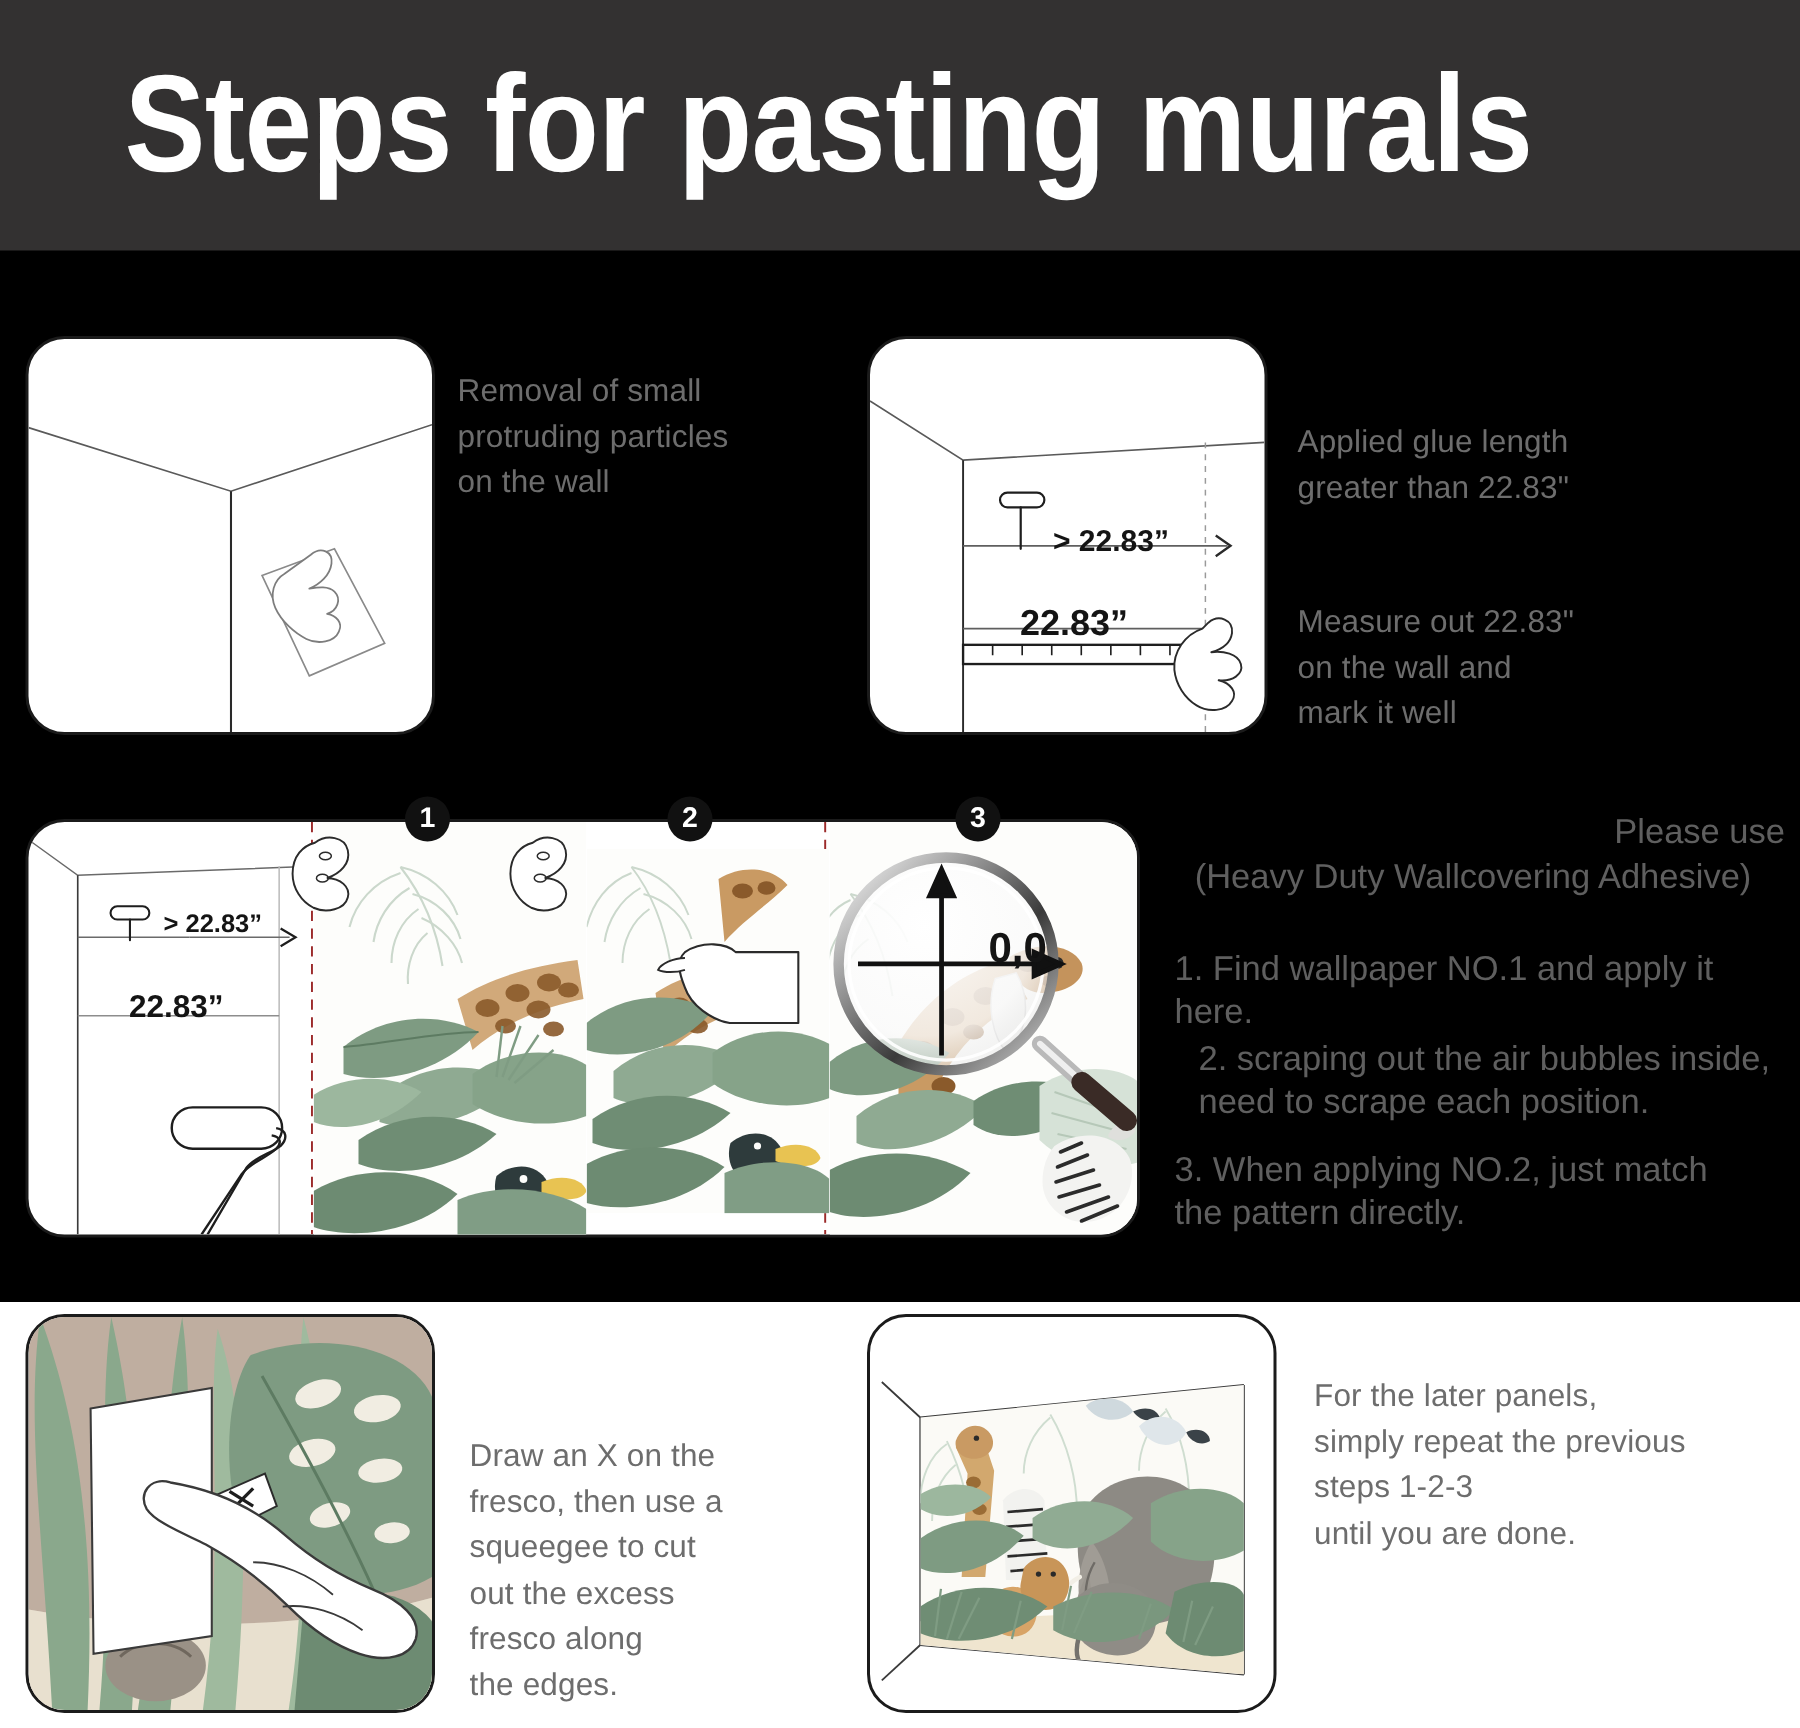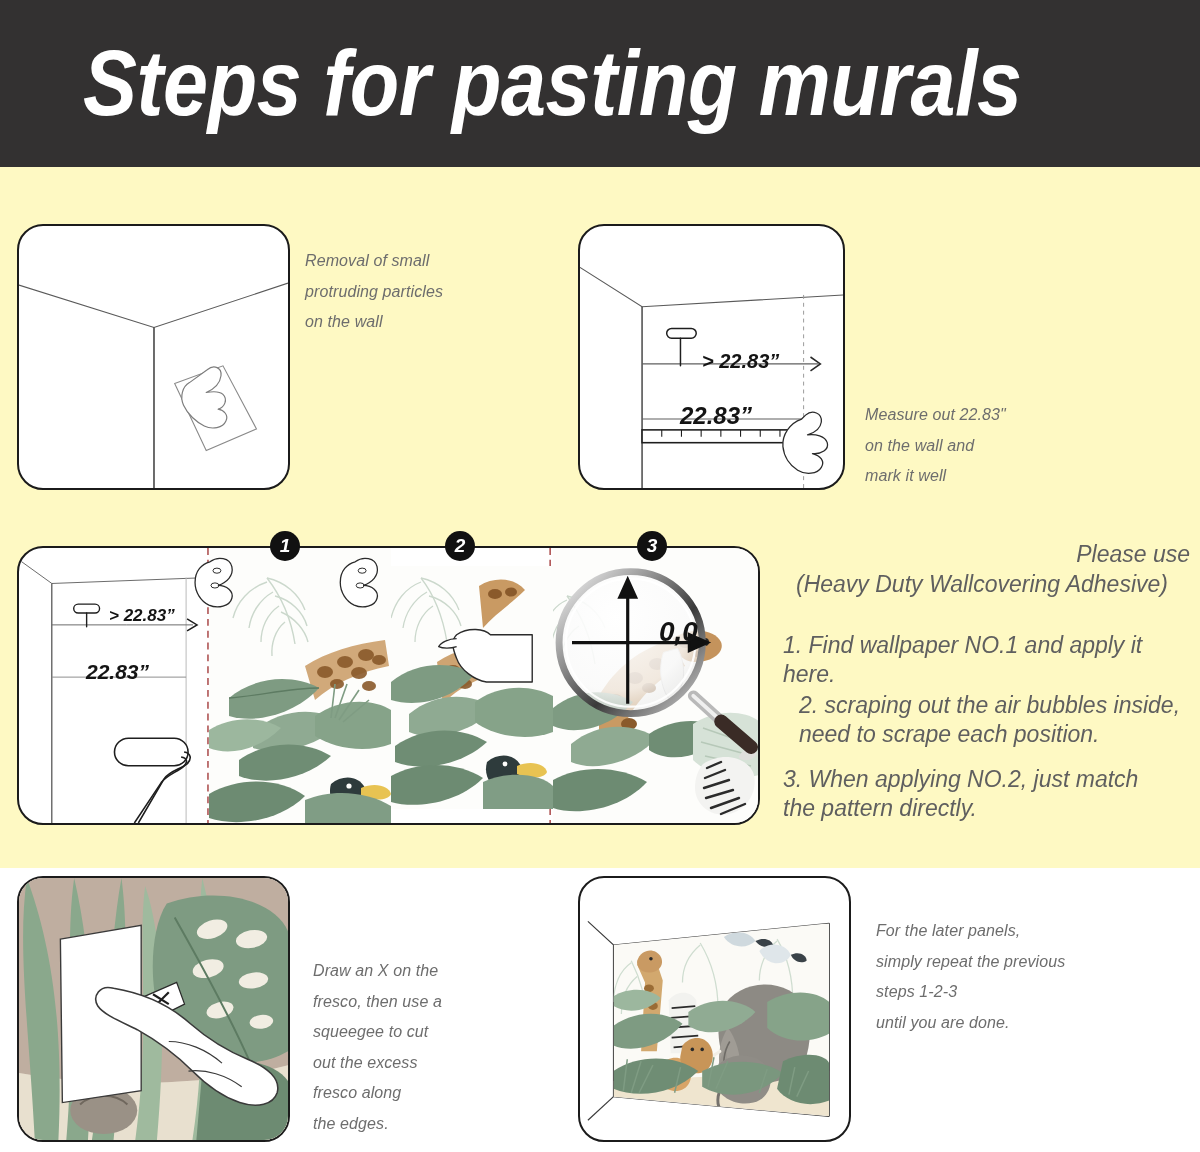--- a/index.html
+++ b/index.html
@@ -2,21 +2,21 @@
 <html><head>
 <meta charset="utf-8">
 <style>
   * { box-sizing: border-box; margin: 0; padding: 0; }
   html, body {
     width: 1200px; height: 1152px;
     background: #ffffff;
     font-family: "Liberation Sans", sans-serif;
     overflow: hidden;
   }
-  #page { position: relative; width: 1200px; height: 868px; background: #fef9c3; font-style: italic; }
+  #page { position: relative; width: 1200px; height: 868px; background: #000000; }
 
   
   .header {
     position: absolute; left: 0; top: 0; width: 1200px; height: 167px;
     background: #333131;
   }
   .header-title {
     position: absolute; left: 83px; top: 28px;
     width: 1060px; height: 110px;
     color: #ffffff;
@@ -34,21 +34,21 @@
   .panel {
     position: absolute;
     border: 2.5px solid #1b1b1b;
     border-radius: 26px;
     background: #ffffff;
     overflow: hidden;
   }
   .caption {
     position: absolute;
     color: #6d6d6d;
-    font-size: 16px;
+    font-size: 21px;
     line-height: 30.5px;
     white-space: pre-line;
     letter-spacing: 0.1px;
   }
 
   
   .svgfill { position:absolute; left:0; top:0; width:100%; height:100%; }
 
   
   .step-badge {
@@ -140,20 +140,22 @@
       </g>
 
       <path d="M229,192 C236,186 246,190 245,199 C244,206 238,210 231,212
                C239,211 249,213 251,220 C253,227 245,232 236,231
                C244,233 249,239 245,245 C241,252 229,253 221,248
                C213,243 207,234 206,224 C205,212 213,200 225,196 Z" fill="#ffffff" stroke="#2b2b2b" stroke-width="1.3" stroke-linejoin="round"></path>
     </svg>
     <div class="dim" style="left:122px; top:124px; font-size:20px;">&gt; 22.83”</div>
     <div class="dim" style="left:100px; top:176px; font-size:24px;">22.83”</div>
   </div>
+  <div class="caption" style="left:865px; top:280px; width:320px;">Applied glue length
+greater than 22.83"</div>
   <div class="caption" style="left:865px; top:400px; width:320px;">Measure out 22.83"
 on the wall and
 mark it well</div>
 
   <div class="panel" style="left:17px; top:546px; width:743px; height:279px;">
 
     <svg class="svgfill" viewBox="0 0 743 279" preserveAspectRatio="none">
 
       <path d="M0,12 L33,36 L190,30" fill="none" stroke="#6a6a6a" stroke-width="1"></path>
       <path d="M33,36 L33,279" fill="none" stroke="#3a3a3a" stroke-width="1.1"></path>

